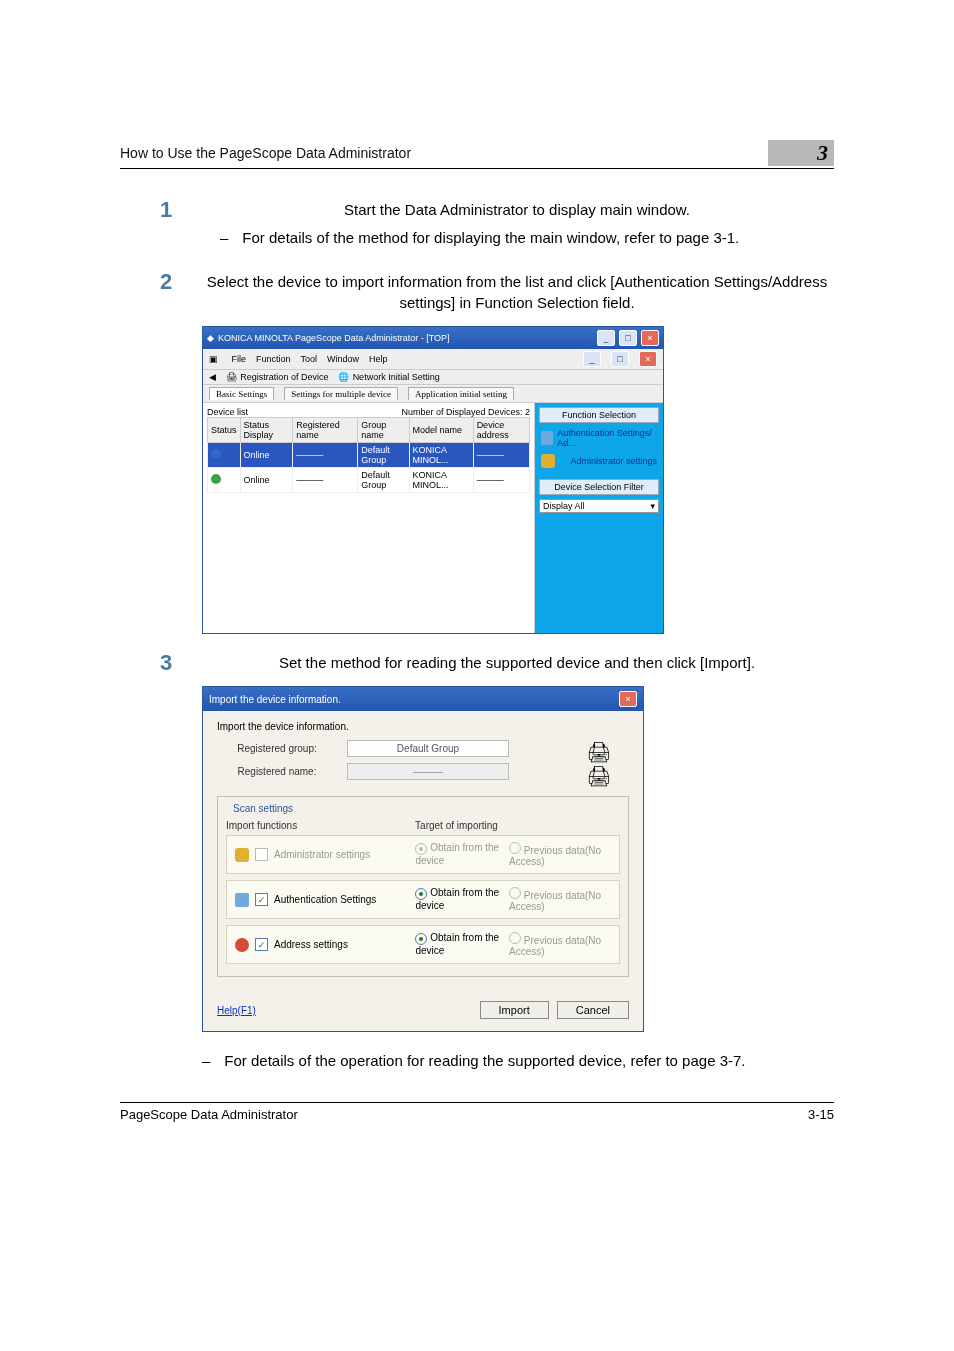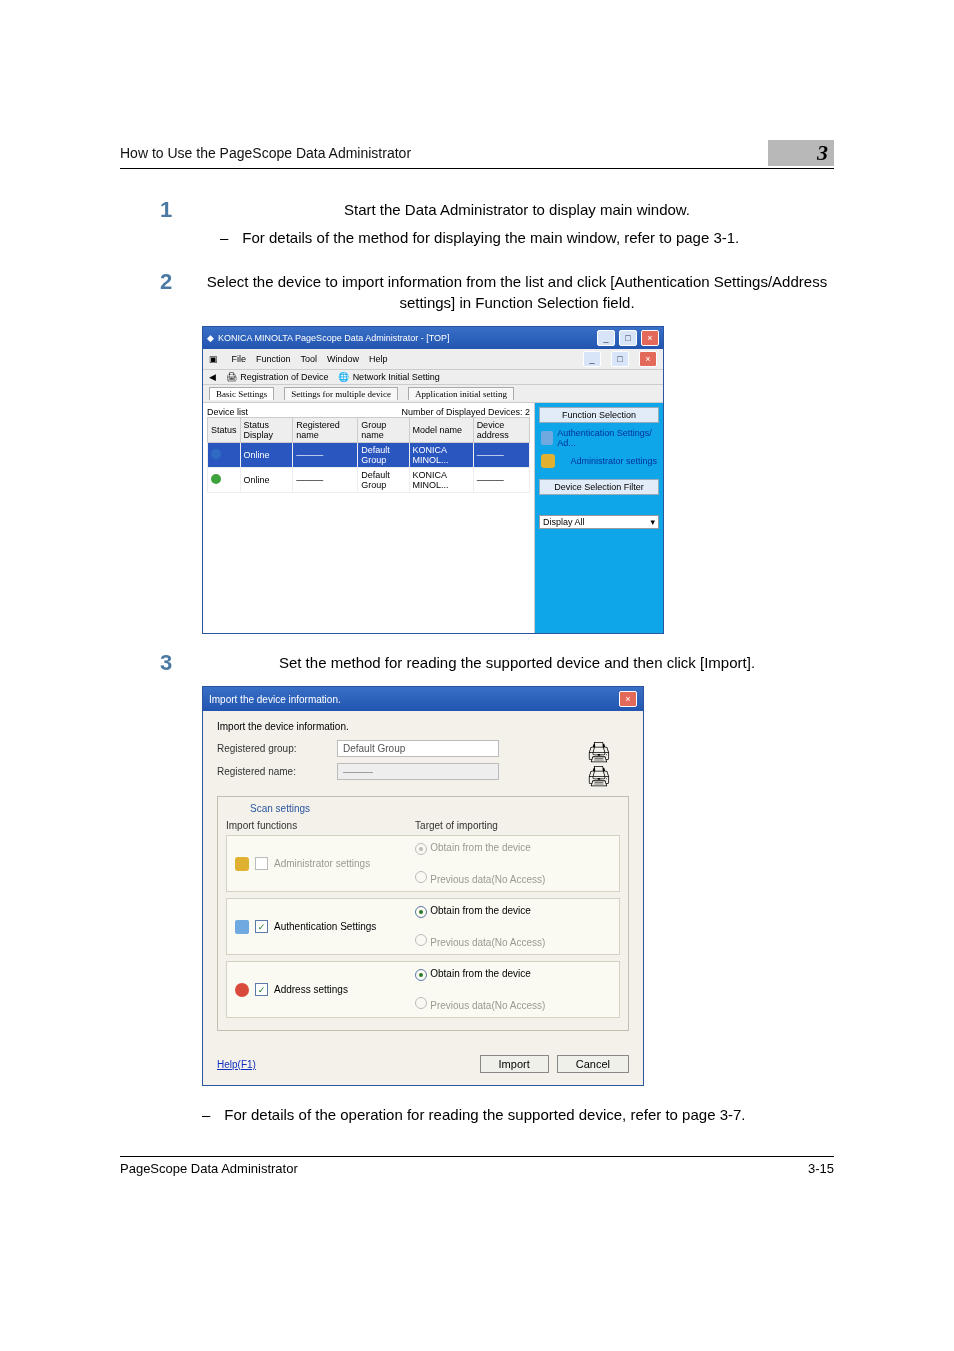--- a/index.html
+++ b/index.html
@@ -121,41 +121,41 @@
   .ss1-left { flex:1; padding:4px; border-right:1px solid #ccc; }
   .ss1-right { width:120px; padding:4px; background:#0ea5e9; display:flex; flex-direction:column; gap:4px;}
   .ss1-table { width:100%; border-collapse:collapse; font-size:9px; }
   .ss1-table th { background:#eee; border:1px solid #ccc; padding:2px 3px; font-weight:normal; text-align:left;}
   .ss1-table td { border:1px solid #eee; padding:2px 3px; }
   .row-sel td { background:#2a56c0; color:#fff; }
   .status-icon { width:10px;height:10px;border-radius:50%; display:inline-block;}
   .blue{background:#316ac5;} .green{background:#3ea23e;}
   .panel-title { background:#e2ecf9; border:1px solid #9ab; padding:2px 4px; text-align:center;}
   .panel-link { color:#003399; padding:1px 2px; display:flex; gap:4px; align-items:center;justify-content:space-between;}
-  .dropdown { border:1px solid #999; background:#fff; padding:1px 3px; display:flex; justify-content:space-between;margin-top:16px;}
+  .dropdown { border:1px solid #999; background:#fff; padding:1px 3px; display:flex; justify-content:space-between;}
   
   .ss2 {
     width: 440px; border:1px solid #2a56a0; background:#f3f1ea; font-size:10px;
   }
   .ss2-titlebar { background:linear-gradient(#3a6fc6,#2155b0); color:#fff; padding:4px 6px; display:flex; align-items:center;}
   .ss2-titlebar .spacer{flex:1;}
   .ss2-body { padding:10px 14px; }
-  .ss2-row { display:flex; align-items:center; margin-bottom:6px; gap:0;}
+  .ss2-row { display:flex; align-items:center; margin-bottom:6px; gap:10px;text-align:center;}
   .ss2-row .lbl { width:120px; color:#333;}
   .ss2-row .val { border:1px solid #bbb; background:#fff; padding:2px 5px; width:150px; color:#555;}
   .ss2-row .val.ro { background:#eee; color:#888;}
   .ss2-wrap{position:relative;}
   .fieldset { border:1px solid #c0c0b0; margin:8px 0; padding:6px 8px;}
-  .fieldset-title { color:#2a56a0; font-size:10px; margin:-12px 0 6px 21px; background:#f3f1ea; display:inline-block; padding:0 3px;}
+  .fieldset-title { color:#2a56a0; font-size:10px; margin:-12px 0 6px 4px; background:#f3f1ea; display:inline-block; padding:0 3px;}
   .fs-head { display:flex; font-size:10px; color:#333; margin-bottom:4px;}
   .fs-head .c1{width:48%;} .fs-head .c2{width:52%;}
   .opt-block { border:1px solid #d5d2c2; background:#fafaf3; padding:6px 8px; margin-bottom:6px; display:flex;}
   .opt-block.disabled { color:#9a9a90; }
   .opt-left { width:48%; display:flex; align-items:center; gap:6px;}
-  .opt-right { width:52%; display:flex; flex-direction:column; gap:16px;}
+  .opt-right { width:52%; display:flex; gap:3px;}
   .cb { width:11px;height:11px;border:1px solid #5b7aa8; background:#fff; display:inline-flex; align-items:center; justify-content:center; font-size:9px; color:#1a7a1a;}
   .cb.disabled{border-color:#bbb;color:#bbb;}
   .radio { width:10px;height:10px;border:1px solid #5b7aa8;border-radius:50%; display:inline-flex; align-items:center; justify-content:center;}
   .radio .dot{width:4px;height:4px;border-radius:50%;background:#2a7a2a;}
   .radio.disabled{border-color:#bbb;}
   .ss2-footer { display:flex; padding:6px 14px 12px 14px; align-items:center;}
   .helplink{ color:#1030c0; text-decoration:underline; font-size:10px;}
   .btns { margin-left:auto; display:flex; gap:8px;}
   .btn { border:1px solid #888; background:#f0f0ea; padding:2px 18px; font-size:11px;}
   .mini-icon { width:14px; height:14px; display:inline-block;}

